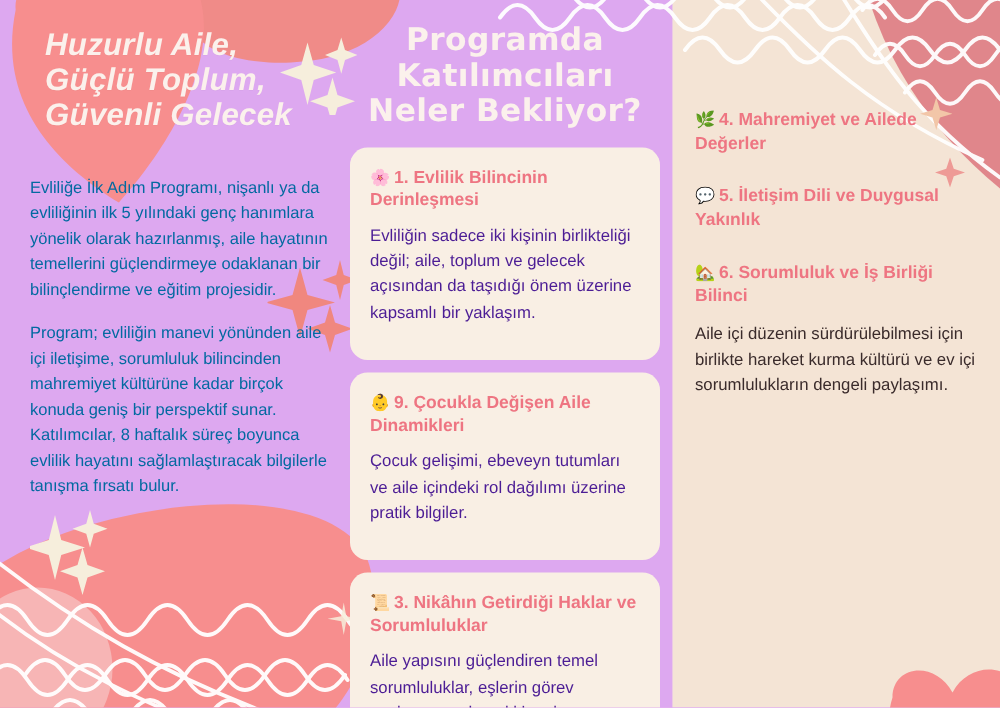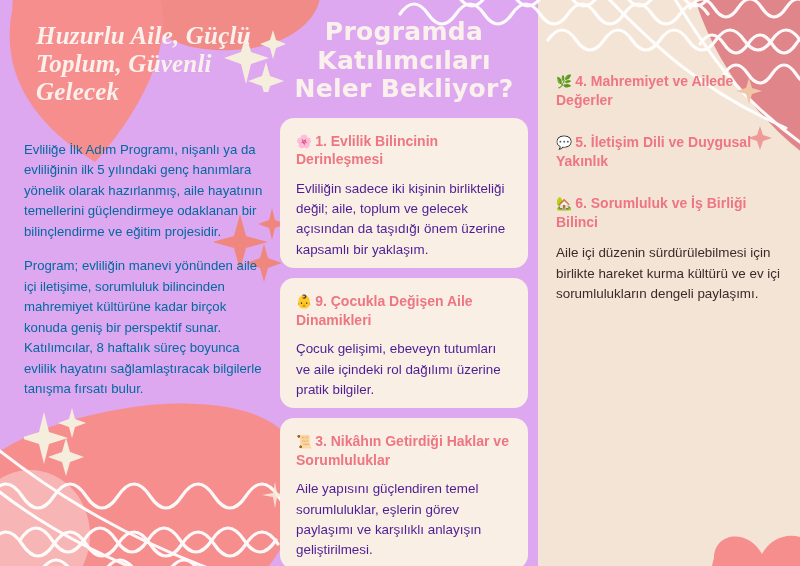--- a/index.html
+++ b/index.html
@@ -46,21 +46,21 @@
     left:-30px;top:470px;width:120px;height:130px;
     background:#F7B5B5;border-radius:50%;
   }
 
   
   .waves{position:absolute;left:0;top:0;width:800px;height:566px;}
 
   
   .col-left{position:absolute;left:24px;top:22px;width:245px;}
   .title-main{
-    font-family:Liberation Serif, serif;
+    font-family:Liberation Sans, sans-serif;
     font-weight:bold;font-style:italic;
     font-size:25px;line-height:1.12;
     color:#FBF1EC;letter-spacing:.2px;
     margin:0 0 0 12px;
     text-shadow:0 1px 0 rgba(0,0,0,.02);
   }
   .left-body{
     margin-top:34px;
     font-size:13.2px;line-height:1.55;color:#0369a1;
   }
@@ -70,34 +70,34 @@
   .col-mid{position:absolute;left:280px;top:18px;width:248px;}
   .title-mid{
     font-family:"DejaVu Sans", sans-serif;
     font-weight:bold;
     font-size:25px;line-height:1.14;text-align:center;
     color:#FBF1EC;margin:0 0 14px 0;letter-spacing:.3px;
   }
   .card{
     background:#F9EFE4;
     border-radius:14px;
-    padding:14px 16px 8px 16px;
+    padding:14px 16px 28px 16px;
   }
   .card + .card{margin-top:10px;}
   .sec-head{
     font-size:14px;font-weight:bold;line-height:1.3;
     color:#EE7582;margin:0 0 10px 0;
   }
   .sec-head .emo{font-size:13px;margin-right:3px;}
   .sec-body{
     font-size:13.4px;line-height:1.52;color:#4c1d95;margin:0;
   }
 
   
-  .col-right{position:absolute;left:556px;top:72px;width:226px;}
+  .col-right{position:absolute;left:556px;top:86px;width:226px;}
   .col-right .sec-head{margin-bottom:12px;}
   .col-right .sec-block{margin-bottom:24px;}
   .col-right .sec-body{color:#3A2B2B;}
 
   .star-tr{position:absolute;left:736px;top:78px;color:#F2A6A4;}
 </style>
 </head>
 <body>
 
 <div class="poster">

